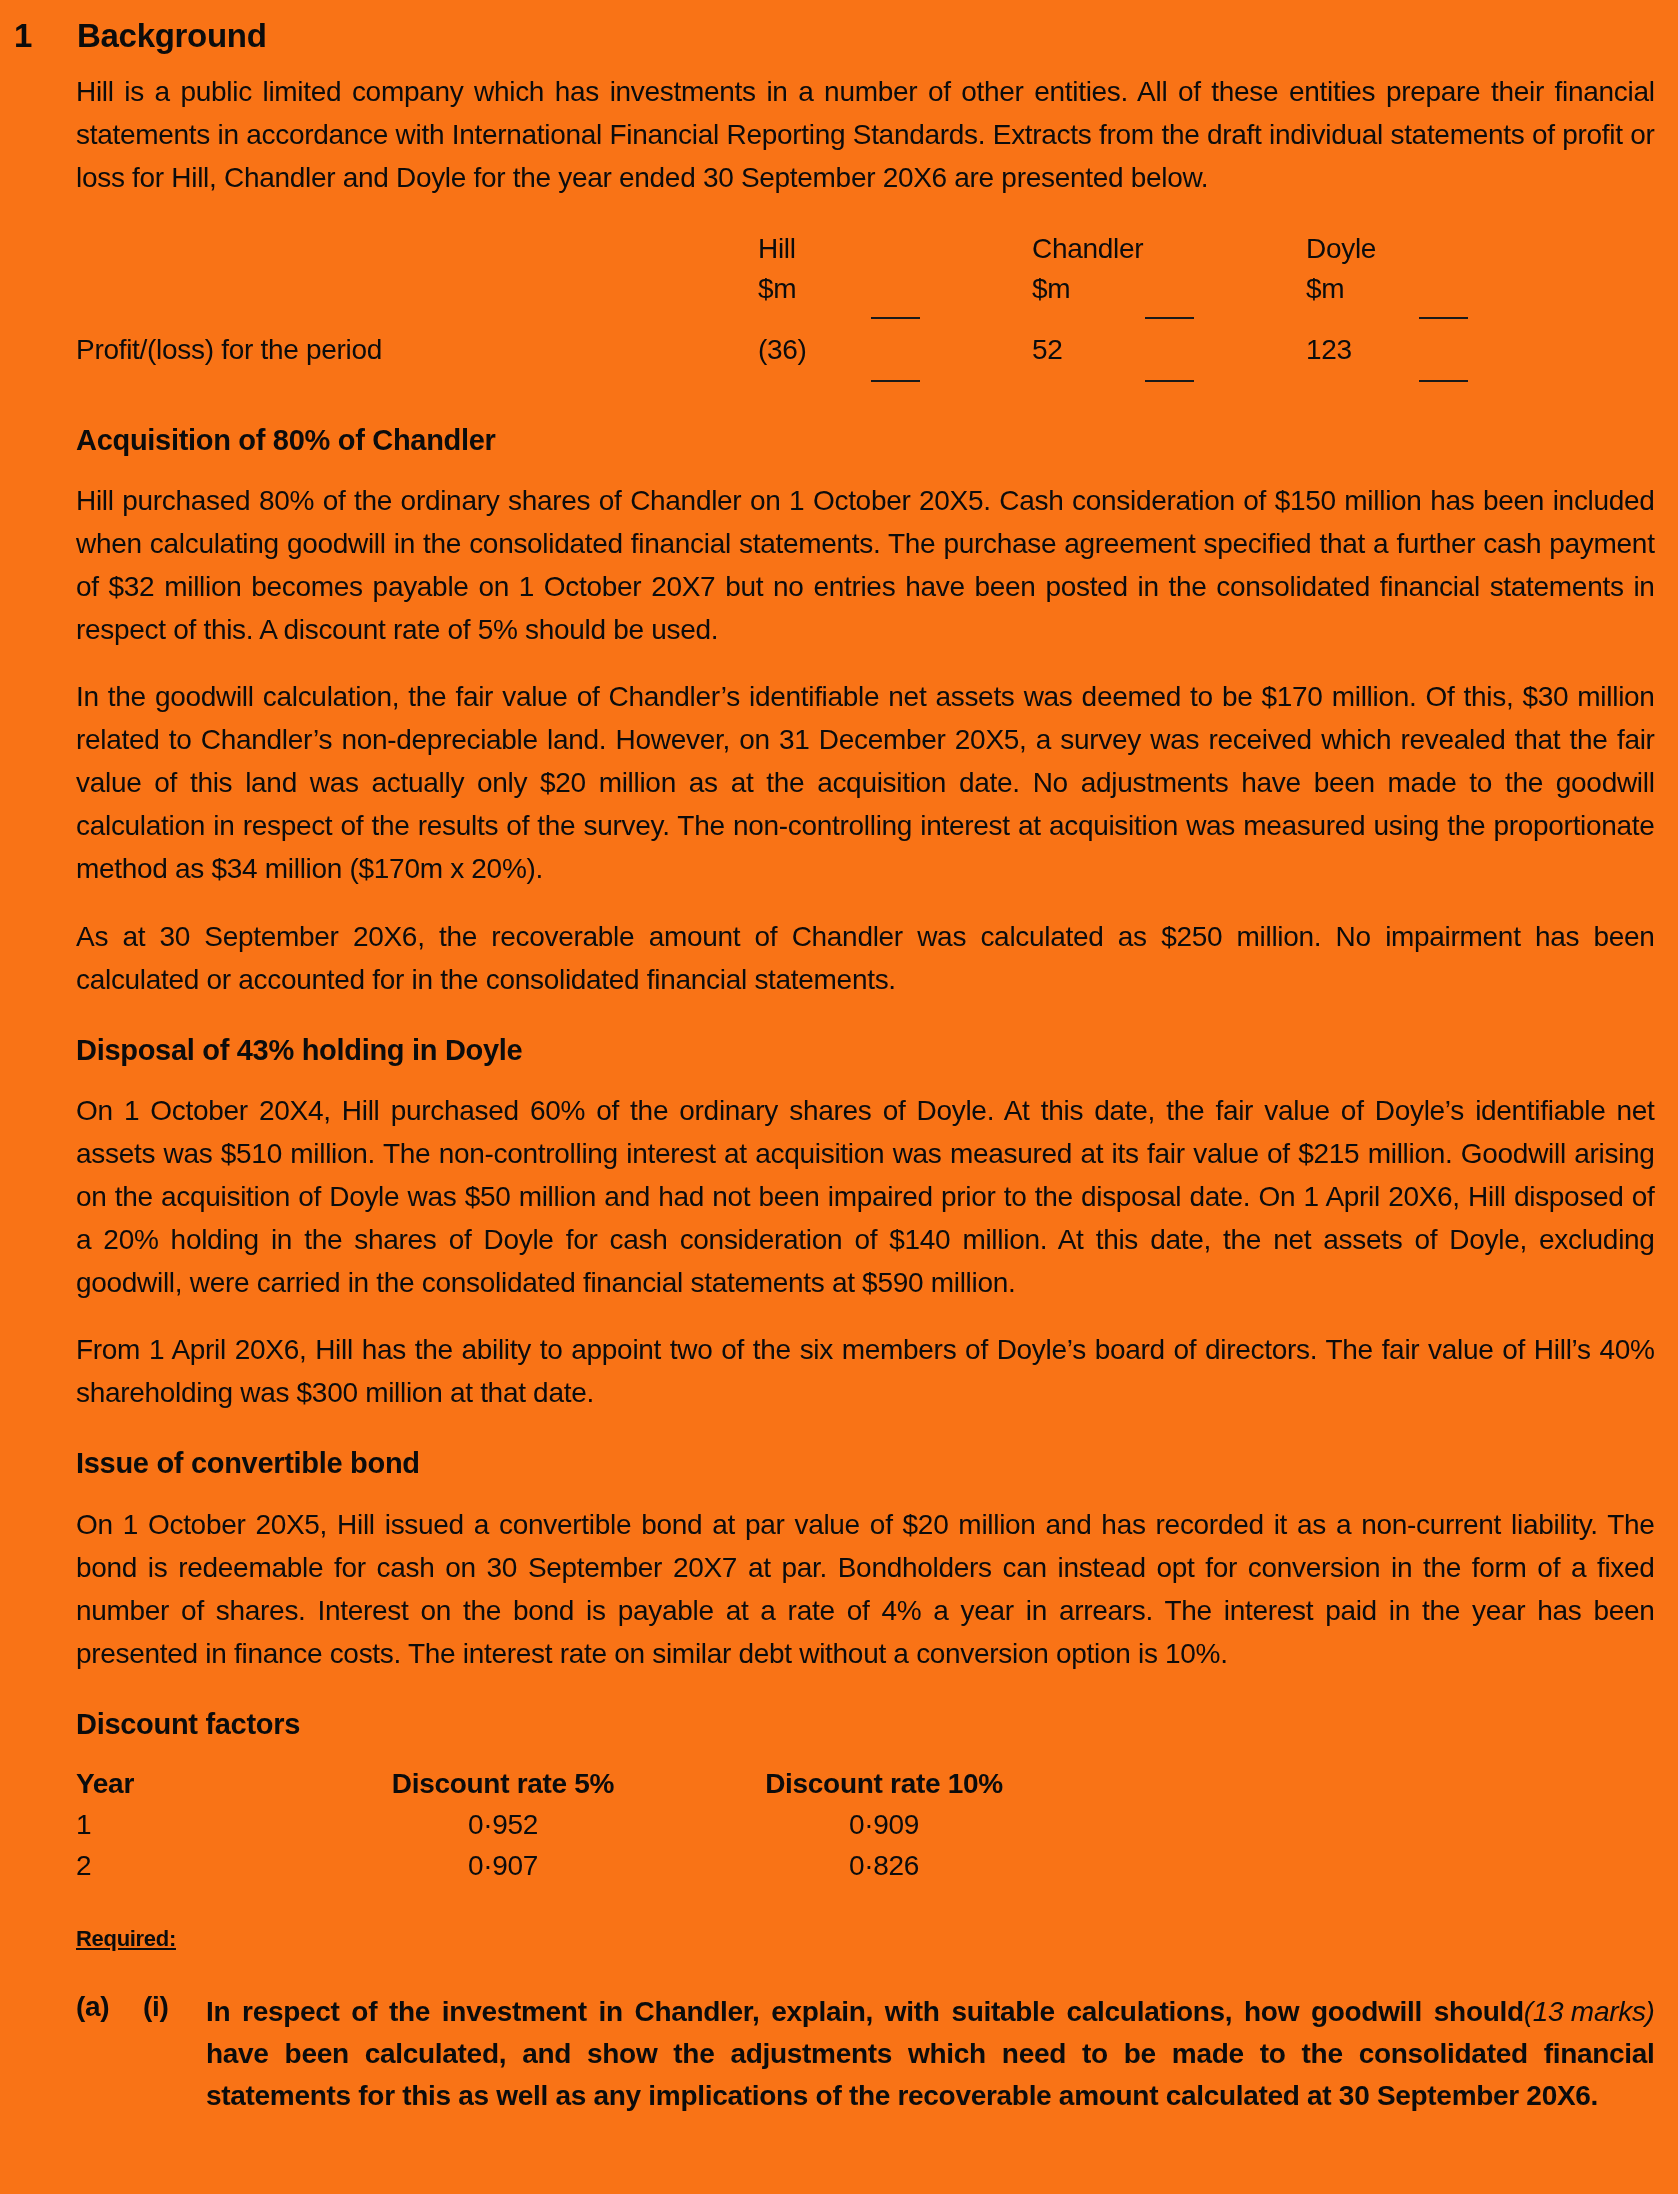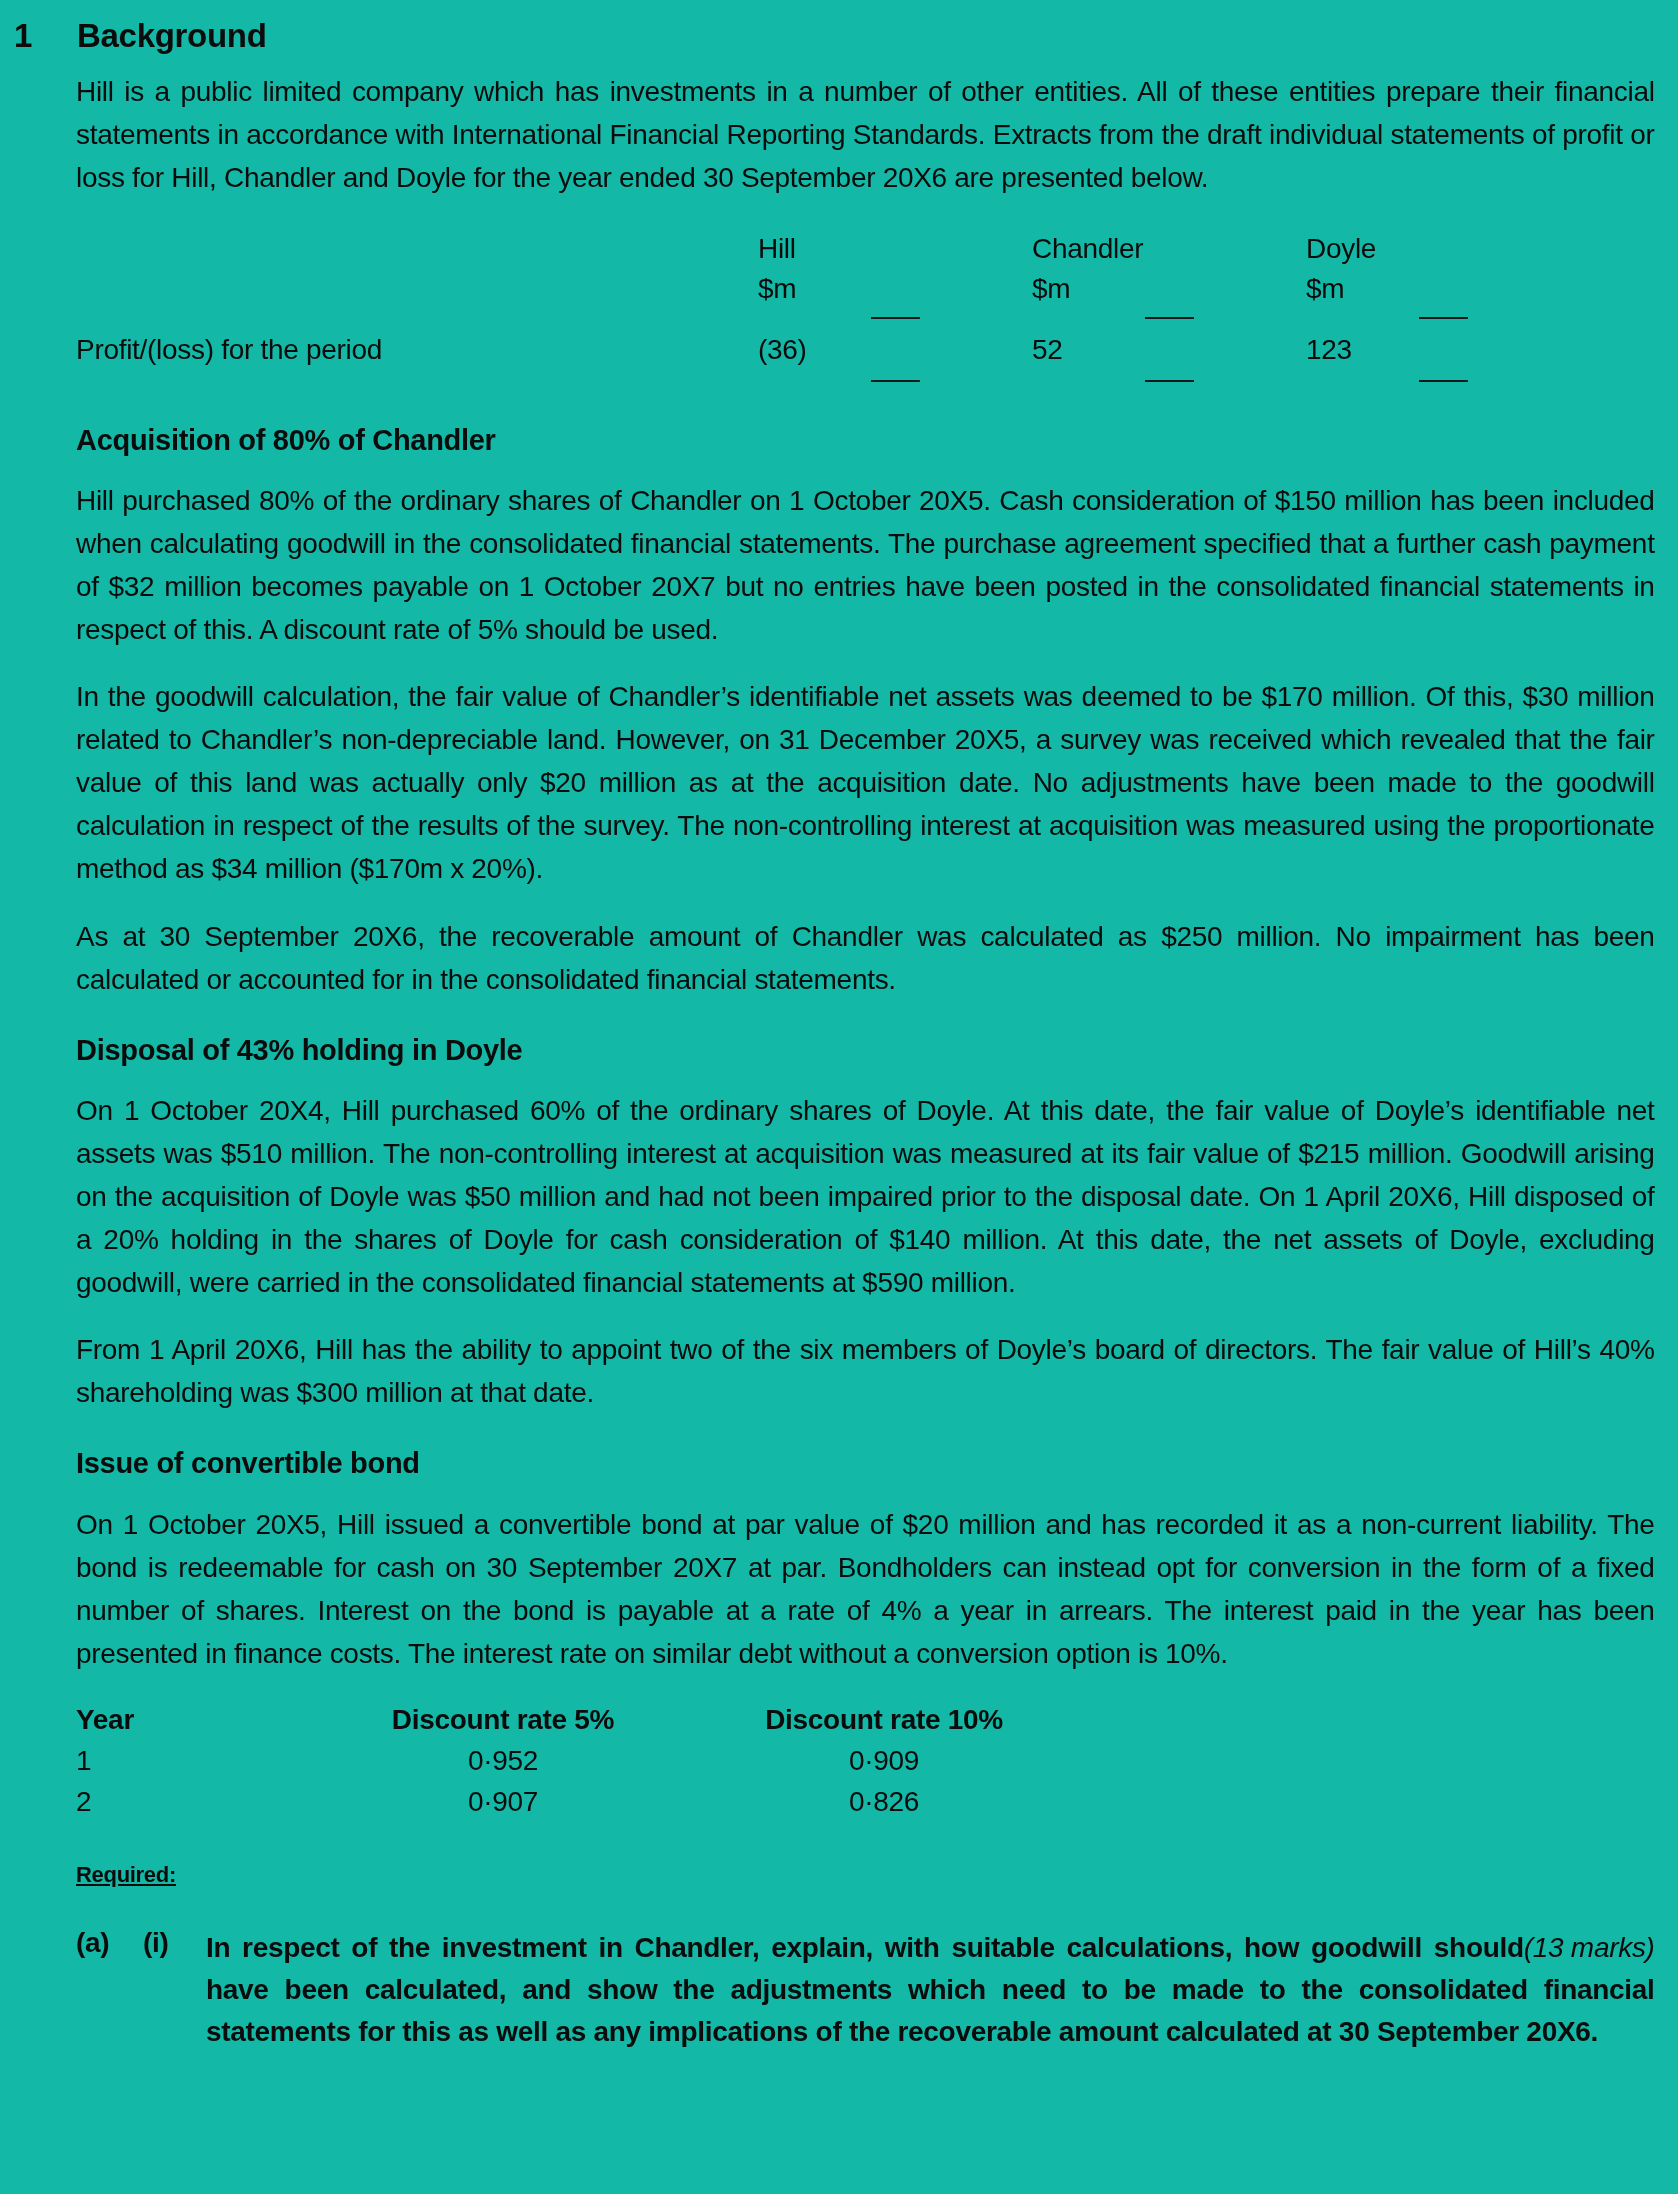--- a/index.html
+++ b/index.html
@@ -1,19 +1,19 @@
 <!DOCTYPE html>
 <html style="font-size:12.2px"><head>
 <meta charset="utf-8">
 <style>
   html,body { margin:0; padding:0; background:#fff; }
   .page {
     position:relative;
     width:1679px; height:2194px;
-    background:#14b8a6;
+    background:#f97316;
     color:#0c0c0c;
     font-family:"Liberation Sans","DejaVu Sans",sans-serif;
     font-size:28px;
     letter-spacing:-0.3px;
     box-sizing:border-box;
     padding:12.2px 24.4px 0 76px;
     overflow:hidden;
     font-stretch:condensed;
   }
   
@@ -109,20 +109,21 @@
   <p class="body-par">In the goodwill calculation, the fair value of Chandler’s identifiable net assets was deemed to be $170 million. Of this, $30 million related to Chandler’s non-depreciable land. However, on 31 December 20X5, a survey was received which revealed that the fair value of this land was actually only $20 million as at the acquisition date. No adjustments have been made to the goodwill calculation in respect of the results of the survey. The non-controlling interest at acquisition was measured using the proportionate method as $34 million ($170m x 20%).</p>
   <p class="body-par">As at 30 September 20X6, the recoverable amount of Chandler was calculated as $250 million. No impairment has been calculated or accounted for in the consolidated financial statements.</p>
 
   <div class="sec-head">Disposal of 43% holding in Doyle</div>
   <p class="body-par">On 1 October 20X4, Hill purchased 60% of the ordinary shares of Doyle. At this date, the fair value of Doyle’s identifiable net assets was $510 million. The non-controlling interest at acquisition was measured at its fair value of $215 million. Goodwill arising on the acquisition of Doyle was $50 million and had not been impaired prior to the disposal date. On 1 April 20X6, Hill disposed of a 20% holding in the shares of Doyle for cash consideration of $140 million. At this date, the net assets of Doyle, excluding goodwill, were carried in the consolidated financial statements at $590 million.</p>
   <p class="body-par">From 1 April 20X6, Hill has the ability to appoint two of the six members of Doyle’s board of directors. The fair value of Hill’s 40% shareholding was $300 million at that date.</p>
 
   <div class="sec-head">Issue of convertible bond</div>
   <p class="body-par">On 1 October 20X5, Hill issued a convertible bond at par value of $20 million and has recorded it as a non-current liability. The bond is redeemable for cash on 30 September 20X7 at par. Bondholders can instead opt for conversion in the form of a fixed number of shares. Interest on the bond is payable at a rate of 4% a year in arrears. The interest paid in the year has been presented in finance costs. The interest rate on similar debt without a conversion option is 10%.</p>
 
+  <div class="sec-head">Discount factors</div>
   <div class="disc">
     <div class="disc-row disc-head">
       <div class="disc-cell">Year</div>
       <div class="disc-cell disc-c">Discount rate 5%</div>
       <div class="disc-cell disc-c">Discount rate 10%</div>
     </div>
     <div class="disc-row">
       <div class="disc-cell">1</div>
       <div class="disc-cell disc-c">0·952</div>
       <div class="disc-cell disc-c">0·909</div>

